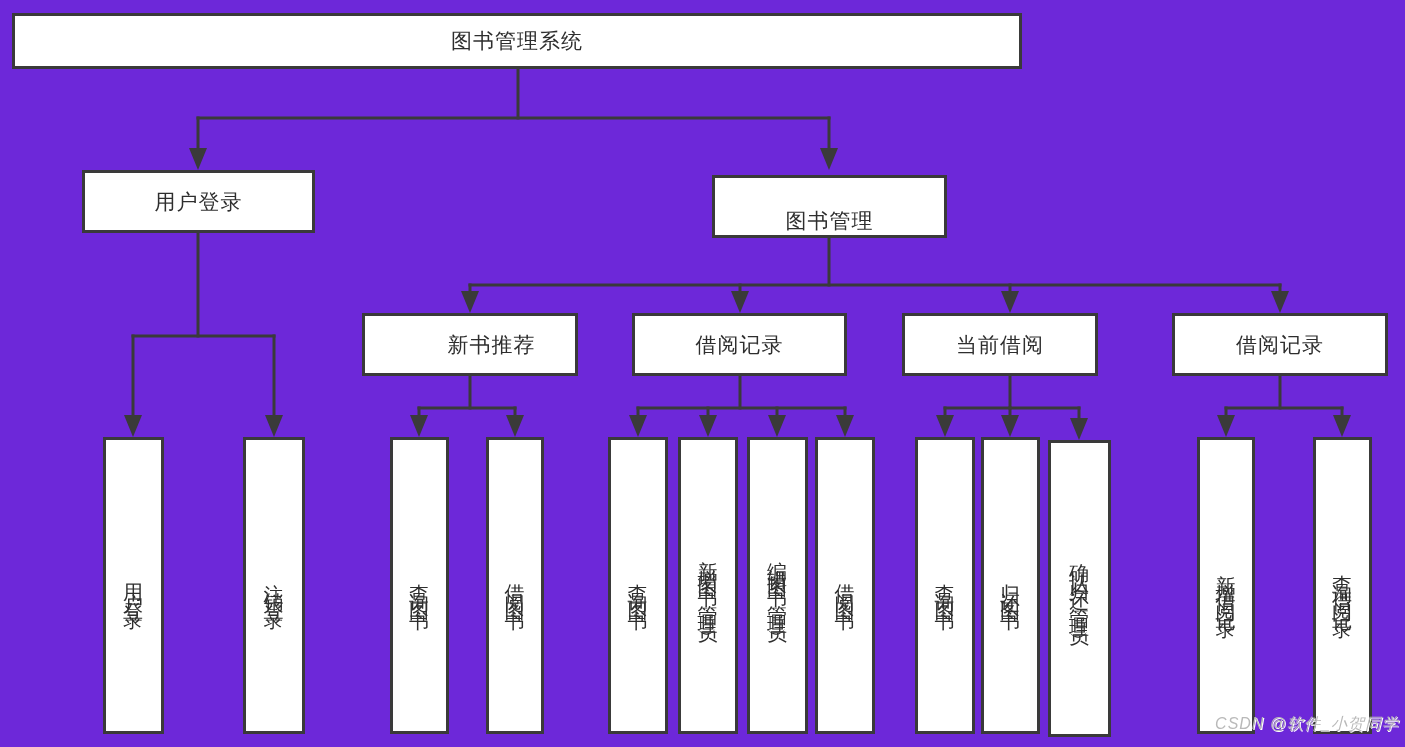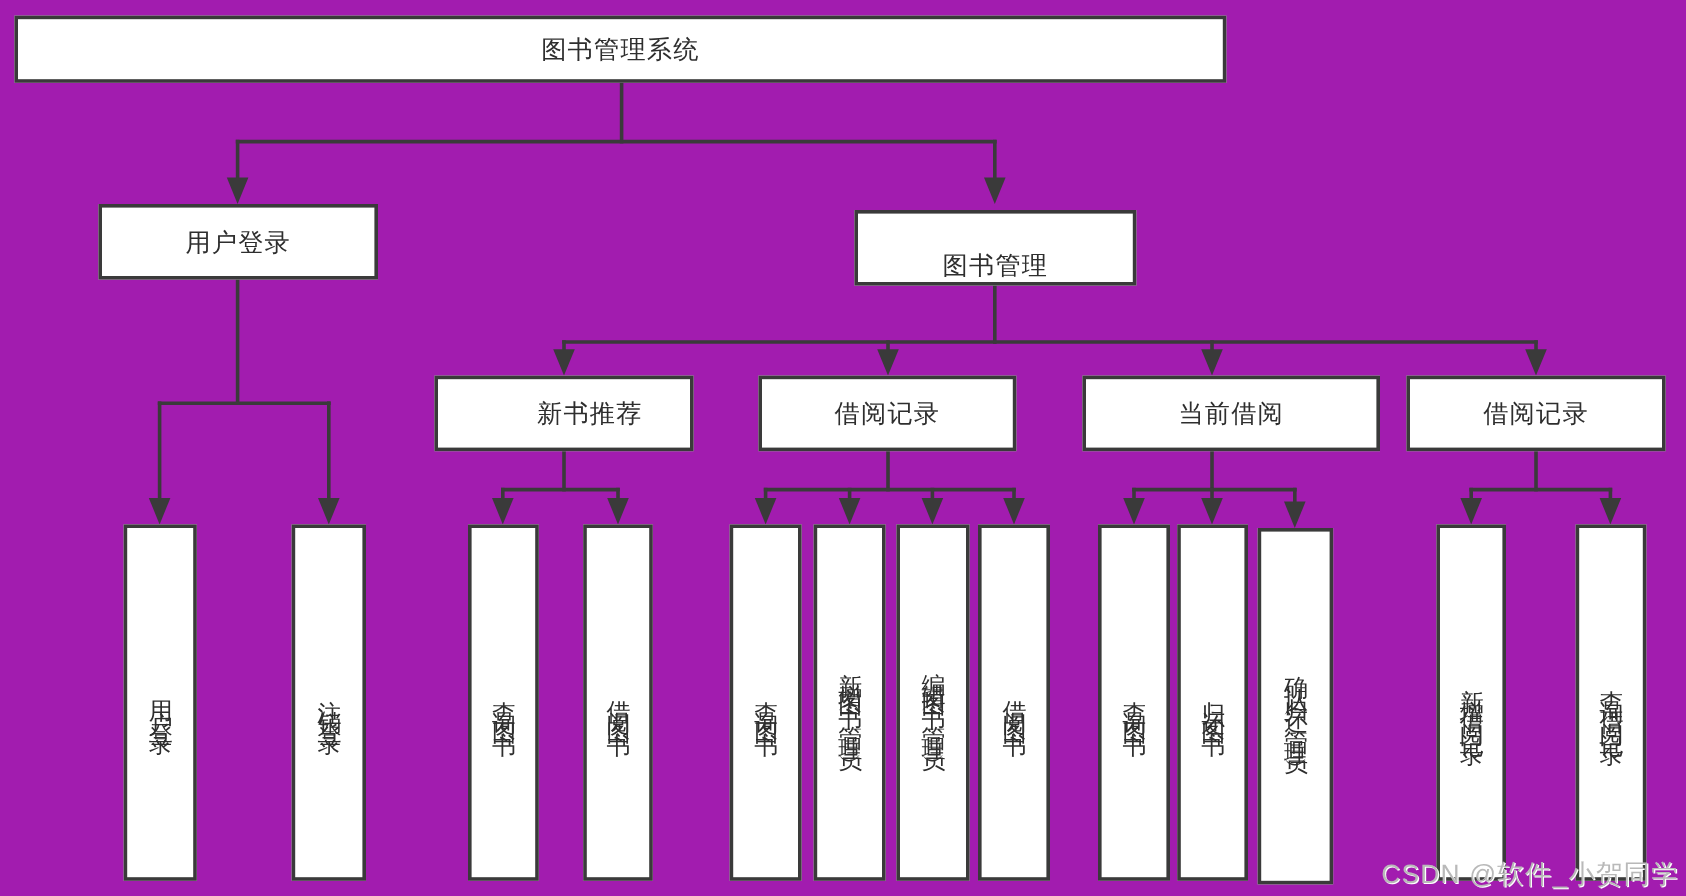--- a/index.html
+++ b/index.html
@@ -1,19 +1,19 @@
 <!DOCTYPE html>
 <html><head>
 <meta charset="utf-8">
 <style>
   html,body{margin:0;padding:0;background:#ffffff;}
   #stage{
     position:relative;
     width:1405px;height:747px;
-    background:#a21caf;
+    background:#6d28d9;
     font-family:"Liberation Sans","DejaVu Sans",sans-serif;
     overflow:hidden;
   }
   #wires{position:absolute;left:0;top:0;width:1405px;height:747px;}
   .hbox{
     position:absolute;
     border:3px solid #3a3a3a;
     background:#ffffff;
     display:flex;align-items:center;justify-content:center;
     font-size:21px;color:#2e2e2e;letter-spacing:1px;
@@ -30,25 +30,26 @@
     writing-mode:vertical-rl;
     text-orientation:mixed;
     font-size:20px;color:#2e2e2e;
     letter-spacing:9px;
     line-height:1;
     white-space:nowrap;
   }
   .wm{
     position:absolute;
     right:6px;top:714px;
-    font-size:22px;
+    font-size:16px;
     color:#b9b9b9;
     text-shadow:1px 1px 0 #ffffff;
     letter-spacing:1px;
     z-index:5;
+    font-style:italic;
   }
   .stroke{stroke:#3a3a3a;stroke-width:3;fill:none;stroke-linecap:square;}
   .head{fill:#3a3a3a;stroke:none;}
 </style>
 </head>
 <body>
 
 <div id="stage">
 
   <svg id="wires" viewBox="0 0 1405 747" xmlns="http://www.w3.org/2000/svg">
@@ -123,21 +124,21 @@
   <div class="hbox" style="left:712px;top:175px;width:235px;height:63px;align-items:flex-end;">
     <span>图书管理</span>
   </div>
 
   <div class="hbox" style="left:362px;top:313px;width:216px;height:63px;padding-left:43px;">
     <span>新书推荐</span>
   </div>
   <div class="hbox" style="left:632px;top:313px;width:215px;height:63px;">
     <span>借阅记录</span>
   </div>
-  <div class="hbox" style="left:902px;top:313px;width:248px;height:63px;">
+  <div class="hbox" style="left:902px;top:313px;width:196px;height:63px;">
     <span>当前借阅</span>
   </div>
   <div class="hbox" style="left:1172px;top:313px;width:216px;height:63px;">
     <span>借阅记录</span>
   </div>
 
   <div class="vbox" style="left:103px;top:437px;width:61px;height:297px;">
     <span>用户登录</span>
   </div>
   <div class="vbox" style="left:243px;top:437px;width:62px;height:297px;">

